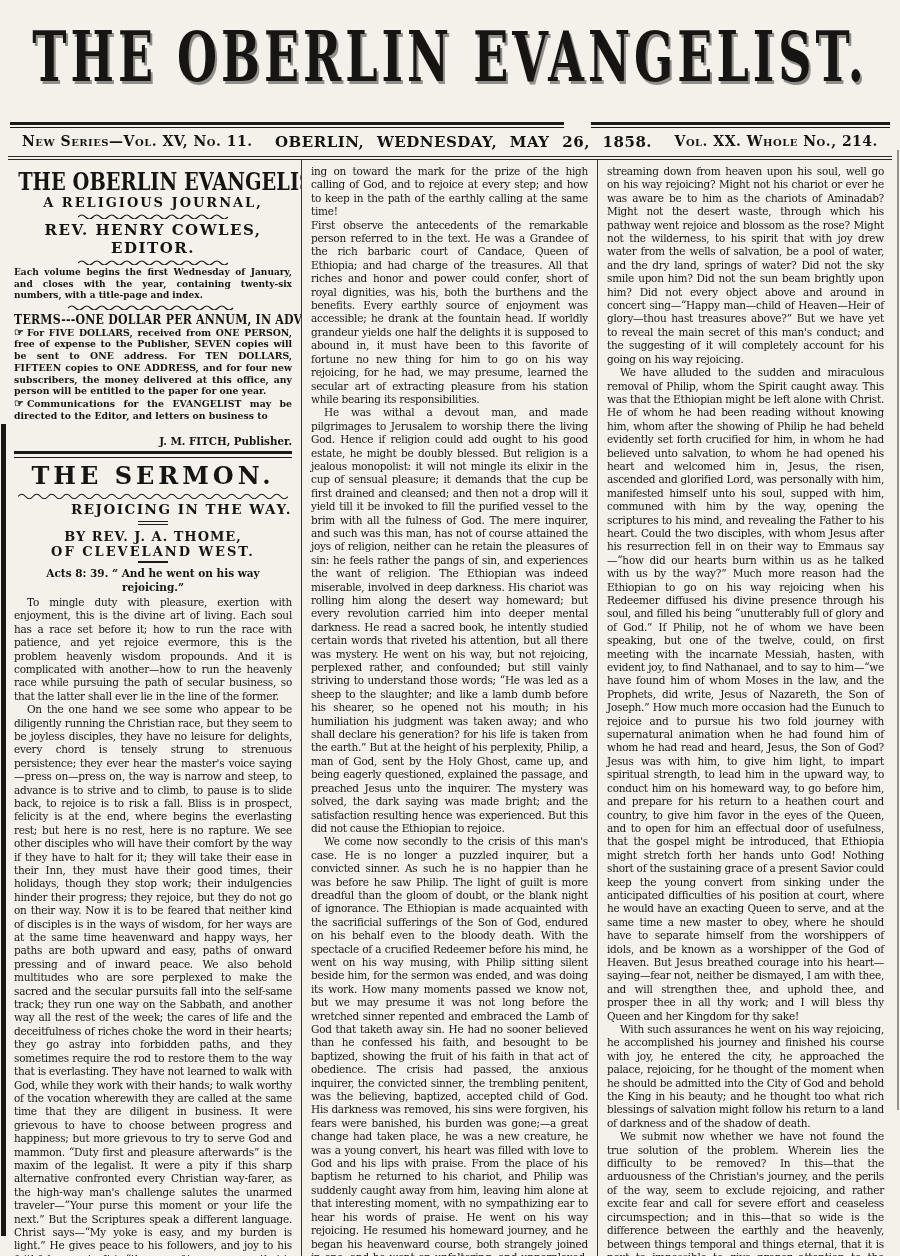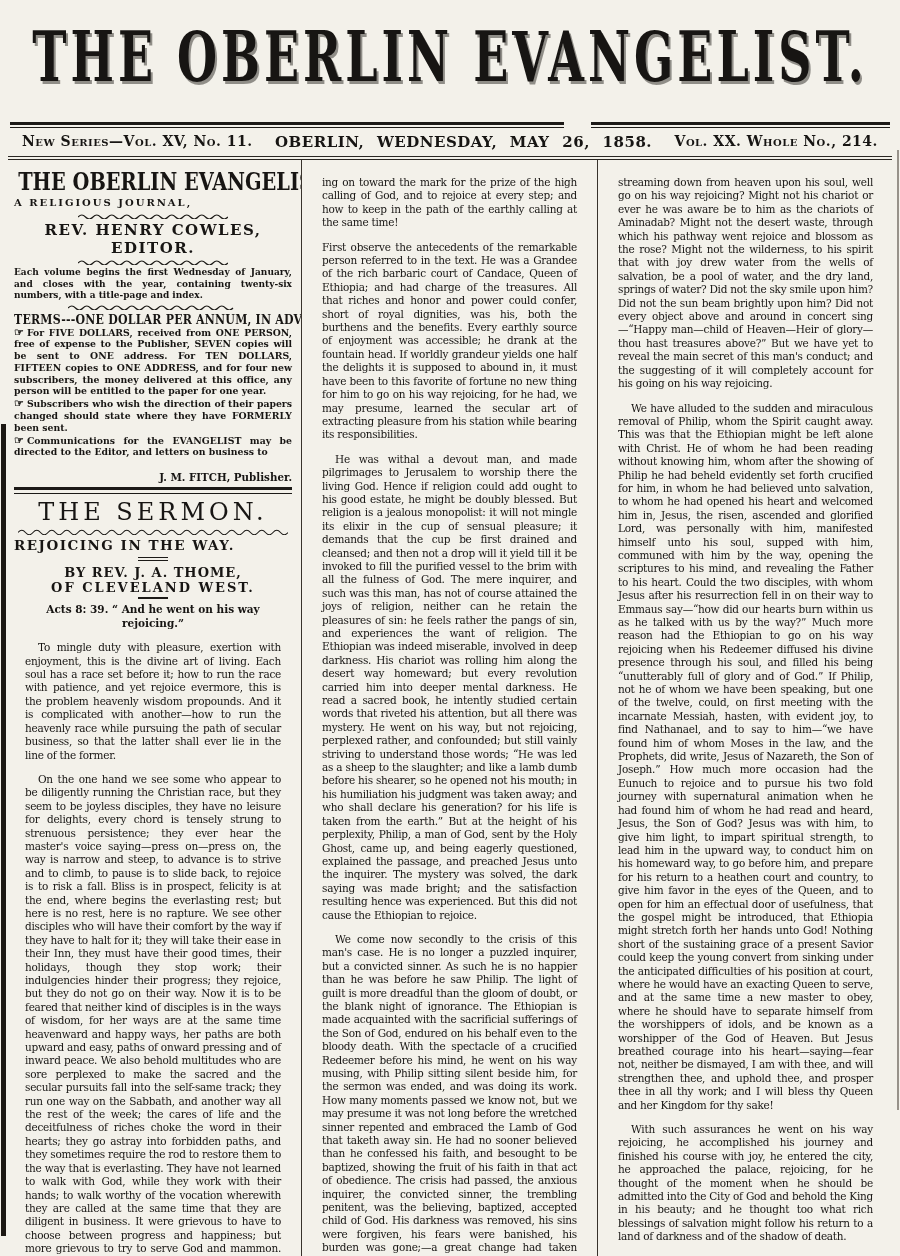--- a/index.html
+++ b/index.html
@@ -20,41 +20,41 @@
   .dateline .dl-center{font-size:15px;word-spacing:7px;letter-spacing:.5px;}
   .dateline .dl-right{font-size:14px;letter-spacing:.5px;}
   .head-bottom-rule{margin:2px 8px 0;height:2px;border-top:1px solid #2a2723;border-bottom:1px solid #2a2723;}
   
   .columns{display:flex;height:1116px;padding:0 5px;}
   .col{width:296px;box-sizing:border-box;padding:5px 9px 0 9px;overflow:hidden;}
   .col + .col{border-left:1px solid #38332c;}
   
   .p-title{font-size:20px;font-weight:bold;text-align:center;white-space:nowrap;
         transform:scale(.97,1.2);transform-origin:top center;line-height:24px;margin-top:2px;}
-  .p-sub{font-size:10px;font-weight:bold;letter-spacing:2px;text-align:left;line-height:16px;margin-top:4px;}
+  .p-sub{font-size:13px;font-weight:bold;letter-spacing:2px;text-align:center;line-height:16px;margin-top:4px;}
   .p-pub{font-size:9.3px;font-weight:bold;letter-spacing:.4px;text-align:center;line-height:12px;margin-top:2px;}
   .p-editor{font-size:15px;font-weight:bold;letter-spacing:1.5px;text-align:center;line-height:18px;}
   .p-note{font-size:9px;font-weight:bold;line-height:11.5px;text-align:justify;}
   .terms-head{font-size:11px;font-weight:bold;text-align:center;white-space:nowrap;line-height:14px;
         transform:scaleY(1.15);transform-origin:top center;letter-spacing:.2px;margin-top:1px;}
   .terms-p{font-size:9.3px;font-weight:bold;line-height:11.8px;text-align:justify;margin:1px 0 0;}
   .manicule{font-size:11px;padding-right:3px;}
   .publisher{font-size:10.3px;font-weight:bold;text-align:right;line-height:12px;margin-top:13px;}
   .sep-double{height:3px;border-top:3px solid #1c1a17;border-bottom:1px solid #1c1a17;margin:4px 0 4px;}
   
-  .sermon-title{font-size:24px;font-weight:normal;letter-spacing:4px;text-align:center;line-height:28px;margin-top:2px;}
-  .sermon-sub{font-size:13.5px;font-weight:bold;letter-spacing:1.5px;text-align:left;line-height:17px;}
+  .sermon-title{font-size:24px;font-weight:bold;letter-spacing:4px;text-align:center;line-height:28px;margin-top:2px;}
+  .sermon-sub{font-size:13.5px;font-weight:bold;letter-spacing:1.5px;text-align:right;line-height:17px;}
   .byline{font-size:13px;font-weight:bold;letter-spacing:1px;text-align:center;line-height:17px;}
   .byline2{font-size:13px;font-weight:bold;letter-spacing:2px;text-align:center;line-height:12px;margin-top:1px;}
   .scripture{font-size:10.5px;font-weight:bold;text-align:center;line-height:14px;margin:3px 0 2px;}
   .wave{display:block;margin:2px auto;}
   .mini-rule{width:30px;height:2px;margin:3px auto;border-top:1px solid #1c1a17;border-bottom:1px solid #1c1a17;}
   .mini-rule.single{border-bottom:none;height:0;border-top:2px solid #1c1a17;}
   
-  .body-text p{margin:11px;font-size:10.5px;line-height:13.4px;letter-spacing:-.25px;
+  .body-text p{margin:0;font-size:10.5px;line-height:13.4px;letter-spacing:-.25px;
         text-align:justify;text-indent:13px;}
   .body-text p.no-indent{text-indent:0;}
   
   .edge-bar-left{position:absolute;left:1px;top:424px;width:5px;height:812px;background:#1b1813;}
   .edge-line-right{position:absolute;right:1px;top:150px;width:2px;height:960px;background:#5a544a;opacity:.6;}
 </style>
 </head>
 <body>
 
 <div class="page">
@@ -88,21 +88,20 @@
         <div class="p-editor">REV. HENRY COWLES, EDITOR.</div>
         <svg class="wave" width="150" height="6" viewBox="0 0 150 6">
             <path d="M0 4 Q3.75 0 7.5 4 T15 4 T22.5 4 T30 4 T37.5 4 T45 4 T52.5 4 T60 4 T67.5 4 T75 4 T82.5 4 T90 4 T97.5 4 T105 4 T112.5 4 T120 4 T127.5 4 T135 4 T142.5 4 T150 4" fill="none" stroke="#1c1a17" stroke-width="1.1"></path>
           </svg>
         <div class="p-note">Each volume begins the first Wednesday of January, and closes with the year, containing twenty-six numbers, with a title-page and index.</div>
         <svg class="wave" width="170" height="6" viewBox="0 0 170 6">
             <path d="M0 4 Q3.75 0 7.5 4 T15 4 T22.5 4 T30 4 T37.5 4 T45 4 T52.5 4 T60 4 T67.5 4 T75 4 T82.5 4 T90 4 T97.5 4 T105 4 T112.5 4 T120 4 T127.5 4 T135 4 T142.5 4 T150 4 T157.5 4 T165 4" fill="none" stroke="#1c1a17" stroke-width="1.1"></path>
           </svg>
         <div class="terms-head">TERMS---ONE DOLLAR PER ANNUM, IN ADVANCE</div>
         <p class="terms-p"><span class="manicule">☞</span><span>For FIVE DOLLARS, received from ONE PERSON, free of expense to the Publisher, SEVEN copies will be sent to ONE address.  For TEN DOLLARS, FIFTEEN copies to ONE ADDRESS, and for four new subscribers, the money delivered at this office, any person will be entitled to the paper for one year.</span></p>
-        <p class="terms-p"><span class="manicule">☞</span><span>Subscribers who wish the direction of their papers changed should state where they have FORMERLY been sent.</span></p>
         <p class="terms-p"><span class="manicule">☞</span><span>Communications for the EVANGELIST may be directed to the Editor, and letters on business to</span></p>
         <div class="publisher">J. M. FITCH, Publisher.</div>
       </div>
 
       <div class="sep-double"></div>
 
       <div>
         <div class="sermon-title">THE SERMON.</div>
         <svg class="wave" width="270" height="7" viewBox="0 0 270 7">
             <path d="M0 4.5 Q3.75 0 7.5 4.5 T15 4.5 T22.5 4.5 T30 4.5 T37.5 4.5 T45 4.5 T52.5 4.5 T60 4.5 T67.5 4.5 T75 4.5 T82.5 4.5 T90 4.5 T97.5 4.5 T105 4.5 T112.5 4.5 T120 4.5 T127.5 4.5 T135 4.5 T142.5 4.5 T150 4.5 T157.5 4.5 T165 4.5 T172.5 4.5 T180 4.5 T187.5 4.5 T195 4.5 T202.5 4.5 T210 4.5 T217.5 4.5 T225 4.5 T232.5 4.5 T240 4.5 T247.5 4.5 T255 4.5 T262.5 4.5 T270 4.5" fill="none" stroke="#1c1a17" stroke-width="1.1"></path>

